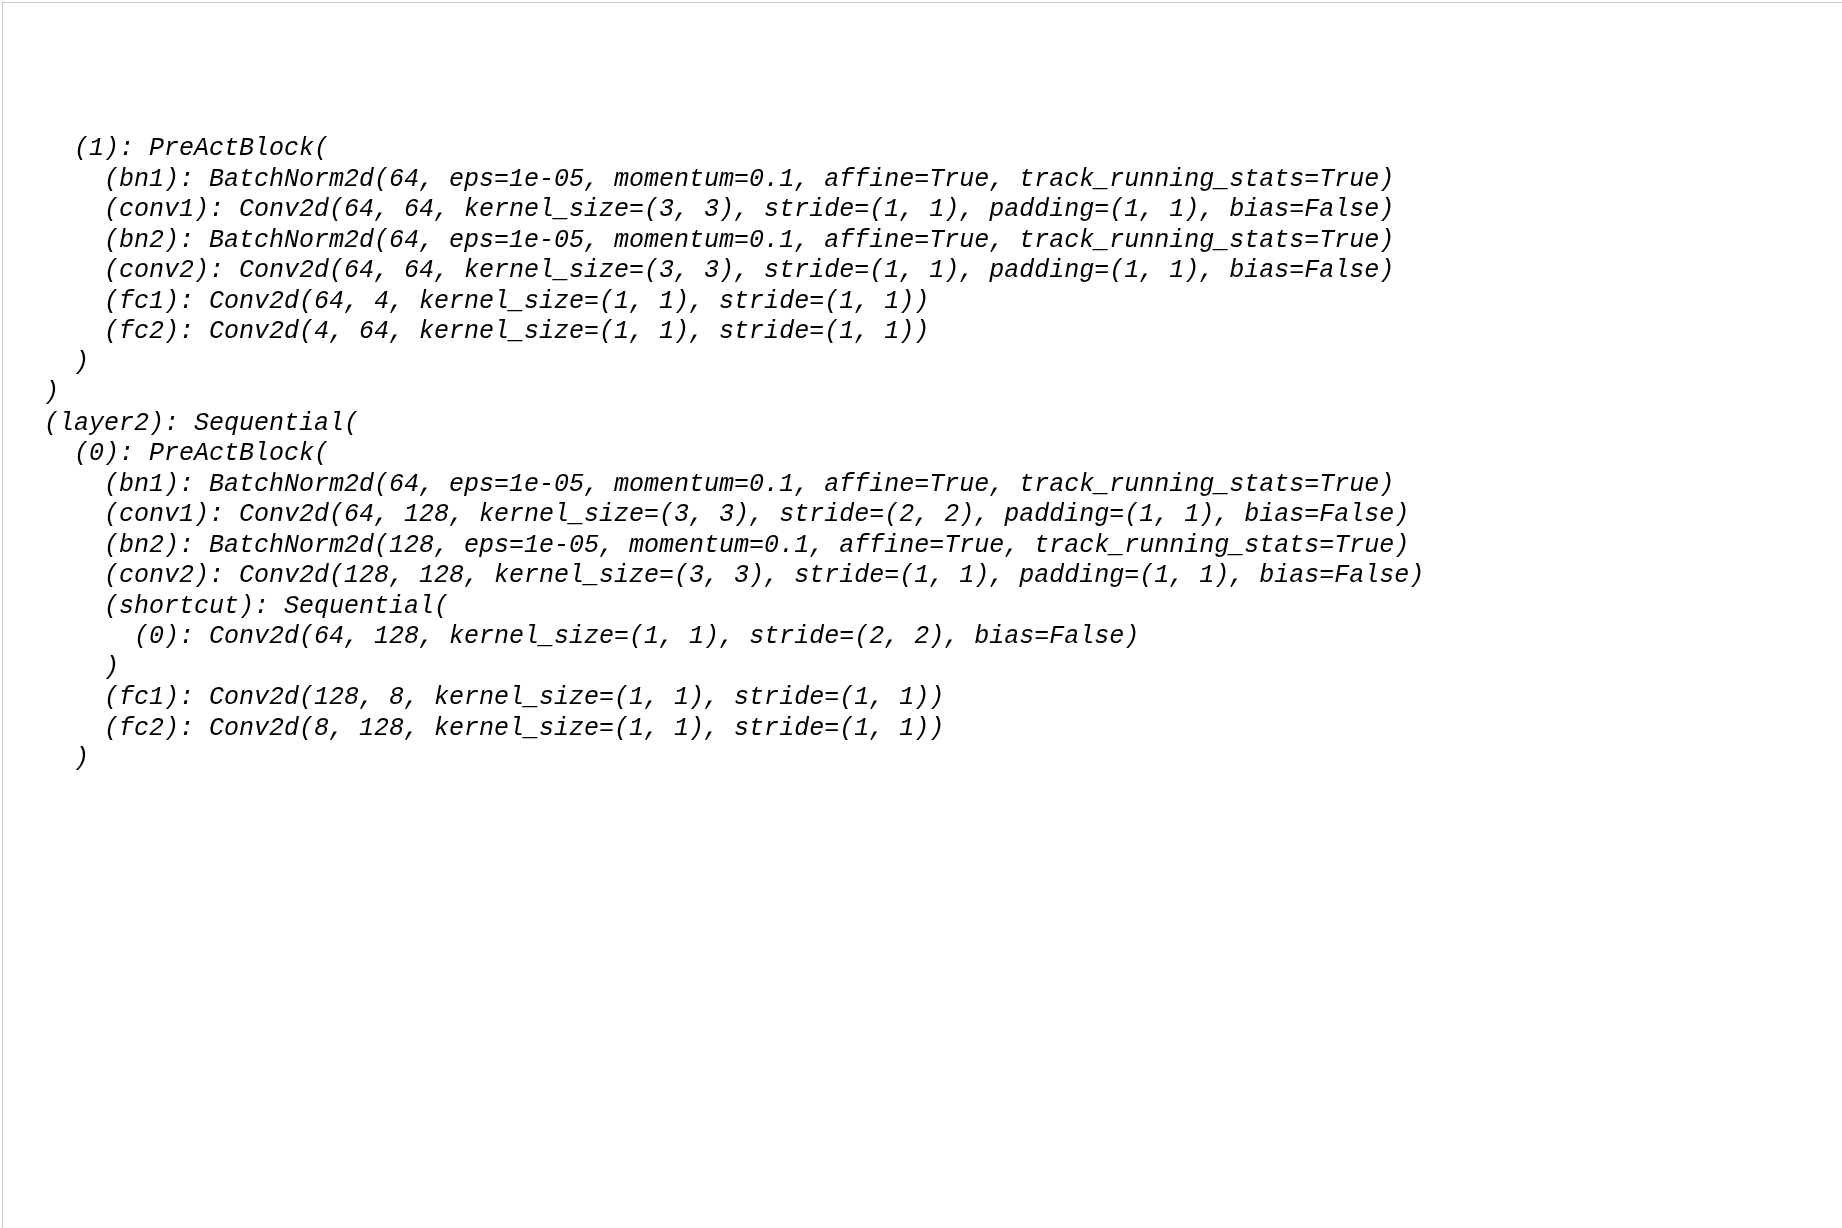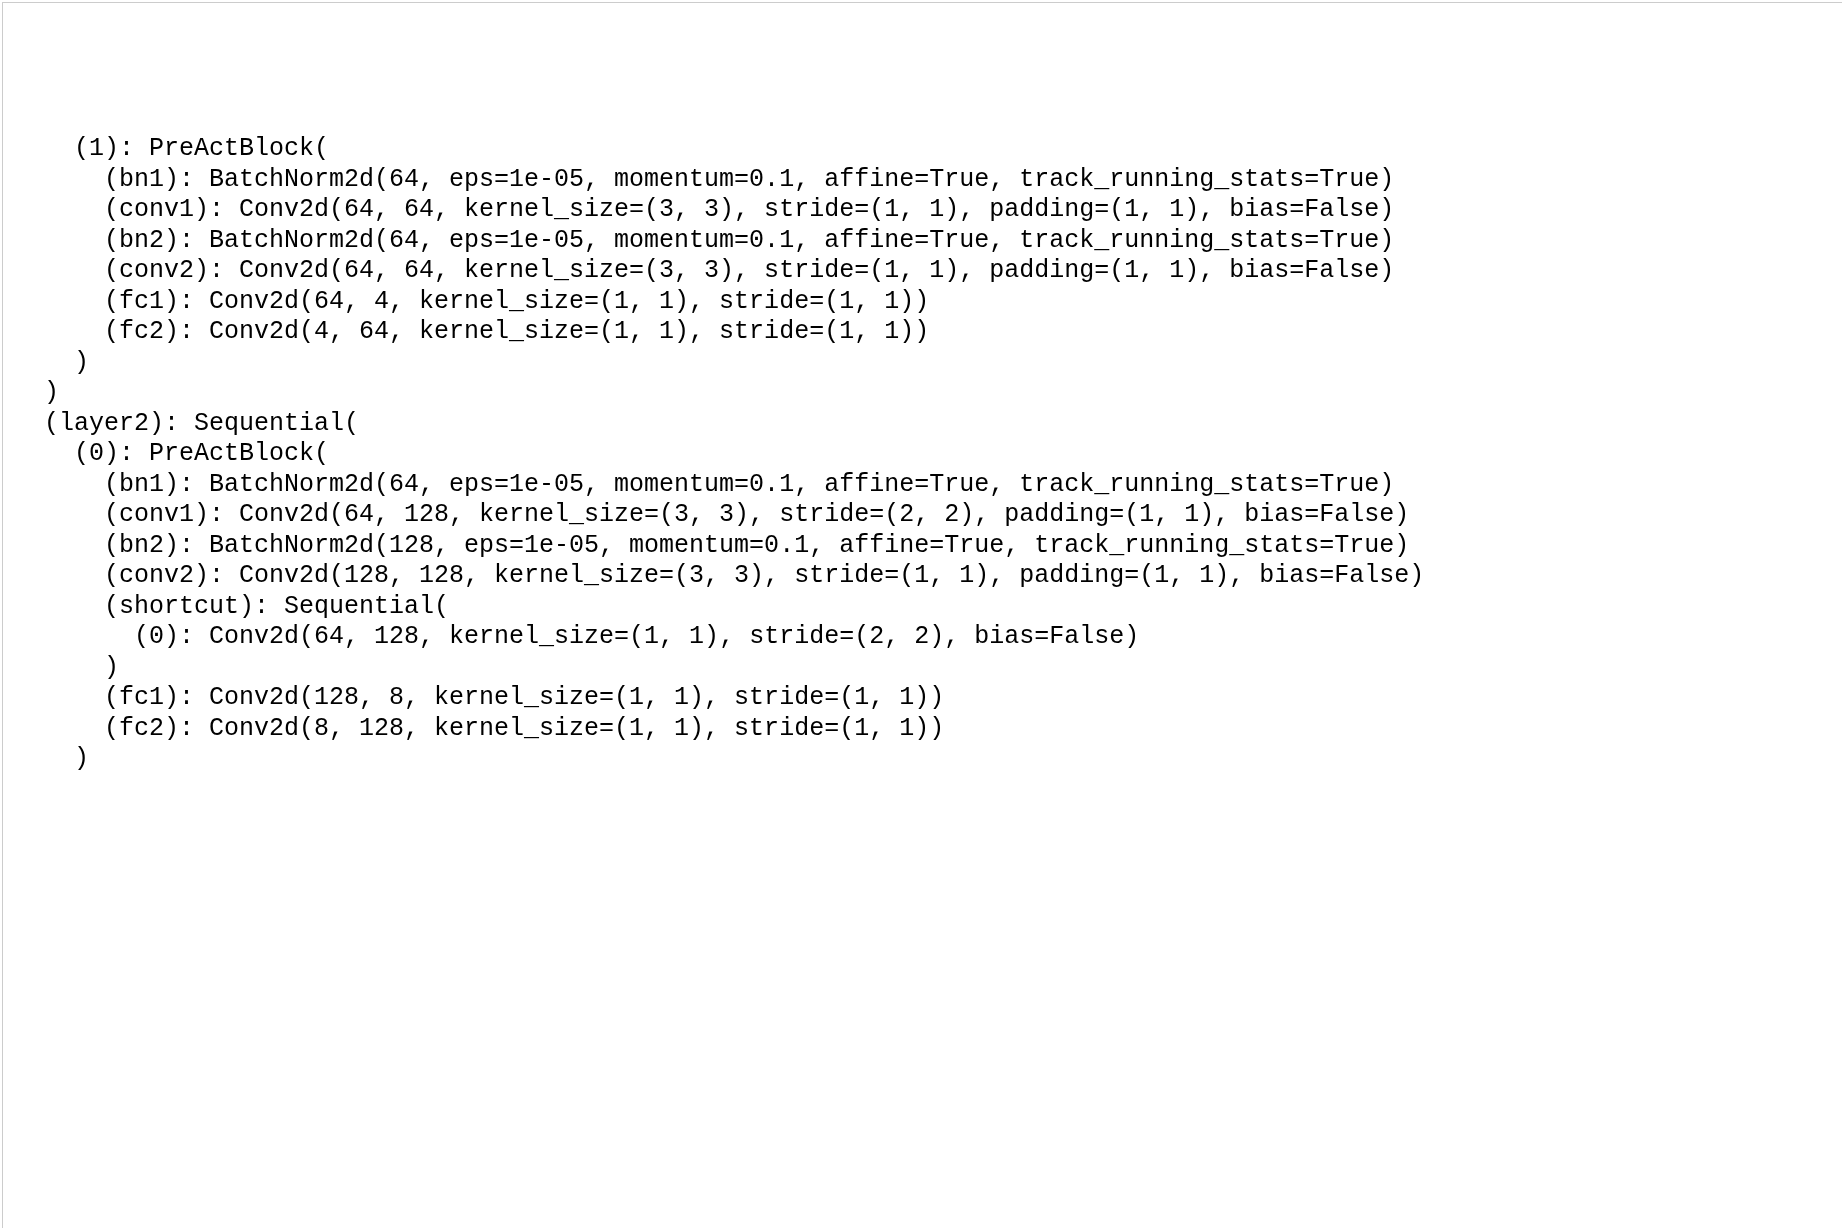--- a/index.html
+++ b/index.html
@@ -1,18 +1,19 @@
 <!DOCTYPE html>
 <html><head>
   <meta charset="utf-8">
   <style>
     * {
       margin: 1px;
       padding: 0;
       box-sizing: border-box;
+      font-style: italic;
     }
     body {
       background: #ffffff;
       font-family: "SF Mono", "Menlo", "Monaco", "Consolas", "Courier New", monospace;
       font-size: 25px;
       line-height: 1.22;
       color: #000000;
       padding: 8px 10px;
       white-space: pre-wrap;
       word-wrap: break-word;

